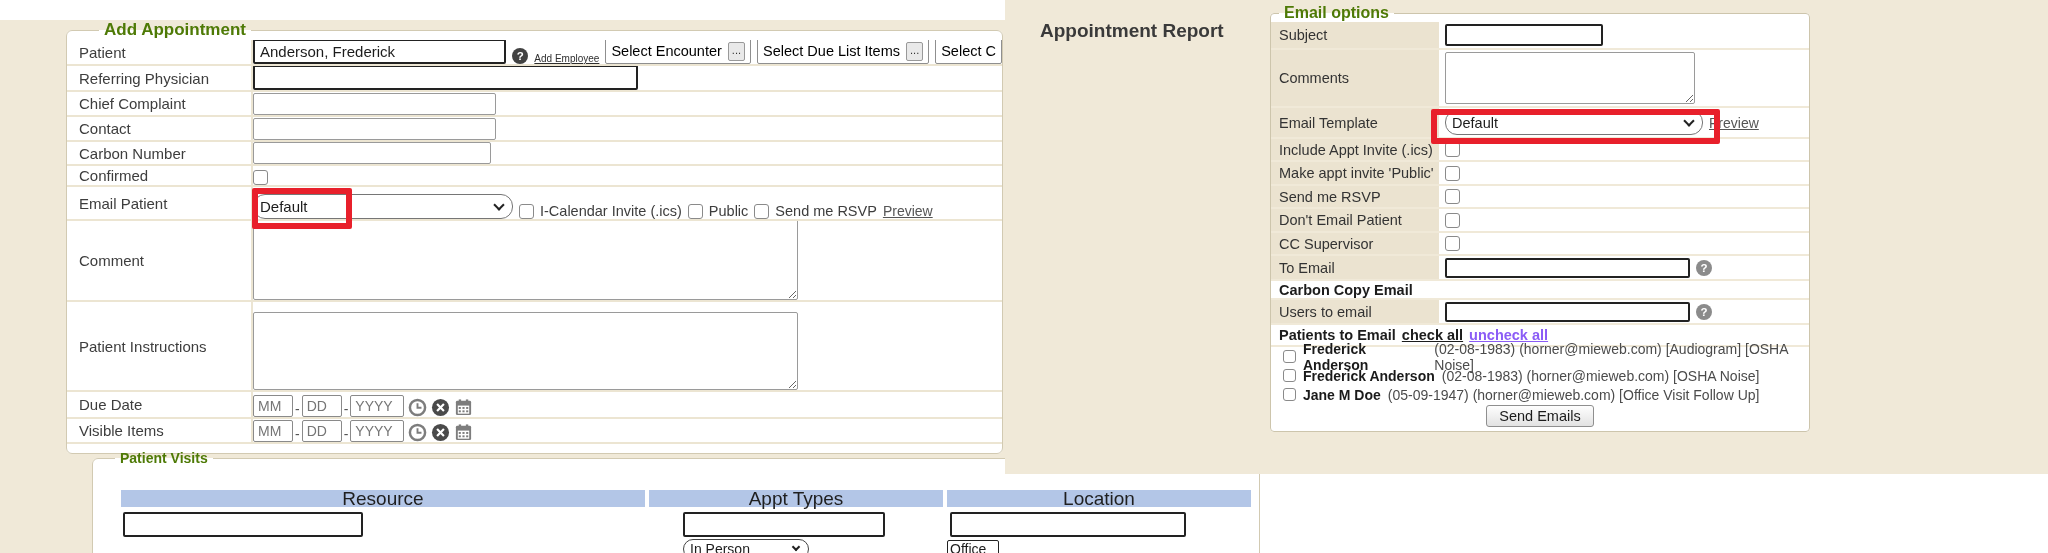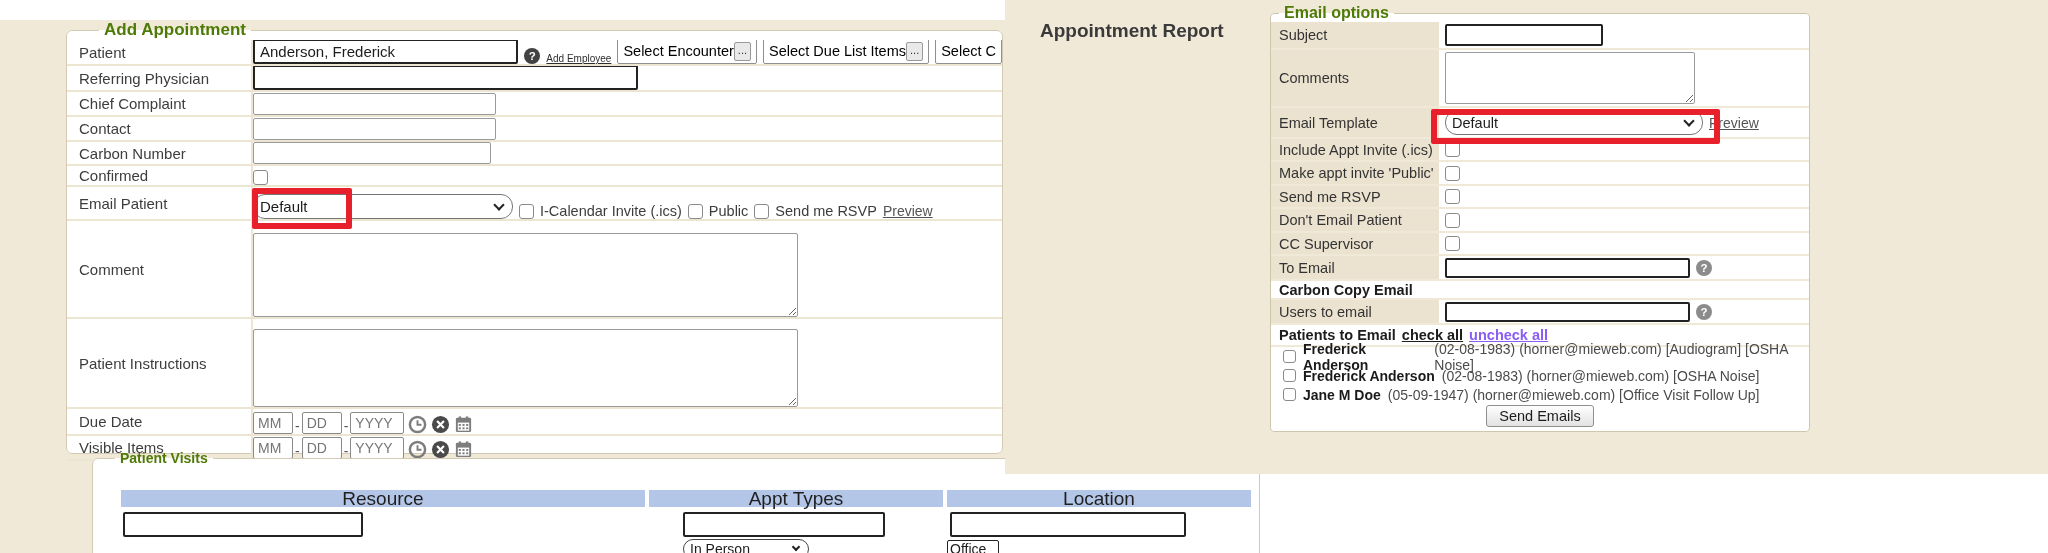--- a/index.html
+++ b/index.html
@@ -26,21 +26,21 @@
   .dark { border:2px solid #222; height:25px; }
   .sel { display:inline-flex; align-items:center; border:1px solid #767676; border-radius:12px; background:#fff; height:25px; padding:0 9px 0 6px; font-size:15px; color:#1c1c1c; flex:none; }
   .sel .txt { flex:1 1 auto; overflow:hidden; }
   .chev { width:8px; height:8px; border-right:2px solid #222; border-bottom:2px solid #222; transform:rotate(45deg); margin:-4px 0 0 8px; flex:none; }
   .cb { width:15px; height:15px; border:1.5px solid #8a8a8a; border-radius:3px; background:#fff; display:inline-block; flex:none; }
   .cblab { font-size:14.5px; color:#3d3d3d; }
   .qicon { width:16px; height:16px; border-radius:50%; background:#424242; color:#fff; font-size:11.5px; font-weight:700; display:inline-flex; align-items:center; justify-content:center; flex:none; }
   .qicon.gray { background:#8b8b8b; }
   .lnk { color:#2f2f2f; text-decoration:underline; font-size:10px; cursor:pointer; }
   .plnk { color:#555; text-decoration:underline; font-size:14px; cursor:pointer; }
-  .obtn { display:inline-flex; align-items:center; border:1px solid #8f8f8f; background:#fff; height:26px; padding:0 5px; font-size:14.5px; gap:0; border-radius:2px; flex:none; }
+  .obtn { display:inline-flex; align-items:center; border:1px solid #8f8f8f; background:#fff; height:26px; padding:0 5px; font-size:14.5px; gap:6px; border-radius:2px; flex:none; }
   .dots { border:1px solid #999; background:#e9e9e9; font-size:11px; line-height:1; padding:2px 3px 4px; border-radius:2px; color:#333; }
   textarea { border:1px solid #9a9a9a; border-radius:2px; font:15px "Liberation Sans",sans-serif; resize:both; background:#fff; }
   .din { width:40px; height:22px; border:1px solid #8a8a8a; border-radius:2px; font-size:14px; padding:0 4px; color:#333; }
   .dash { color:#555; font-size:14px; margin:0 -2px; }
   .dicon { display:inline-flex; flex:none; }
 
   
   .fs-visits { left:92px; top:450px; width:1168px; height:120px; z-index:1; }
   .fs-visits legend { margin-left:22px; font-size:14px; }
   .pv { position:absolute; left:28px; top:24px; width:1130px; height:96px; }
@@ -140,21 +140,21 @@
         <span class="cb"></span>
         <span class="cblab">I-Calendar Invite (.ics)</span>
         <span class="cb"></span>
         <span class="cblab">Public</span>
         <span class="cb"></span>
         <span class="cblab">Send me RSVP</span>
         <a class="plnk">Preview</a>
       </div>
     </div>
 
-    <div class="row" style="height:98px">
+    <div class="row" style="height:81px">
       <div class="lbl">Comment</div>
       <div class="val">
           <textarea style="width: 545px; height: 84px;"></textarea>
         </div>
     </div>
 
     <div class="row" style="height:90px">
       <div class="lbl">Patient Instructions</div>
       <div class="val">
           <textarea style="width: 545px; height: 78px;"></textarea>

